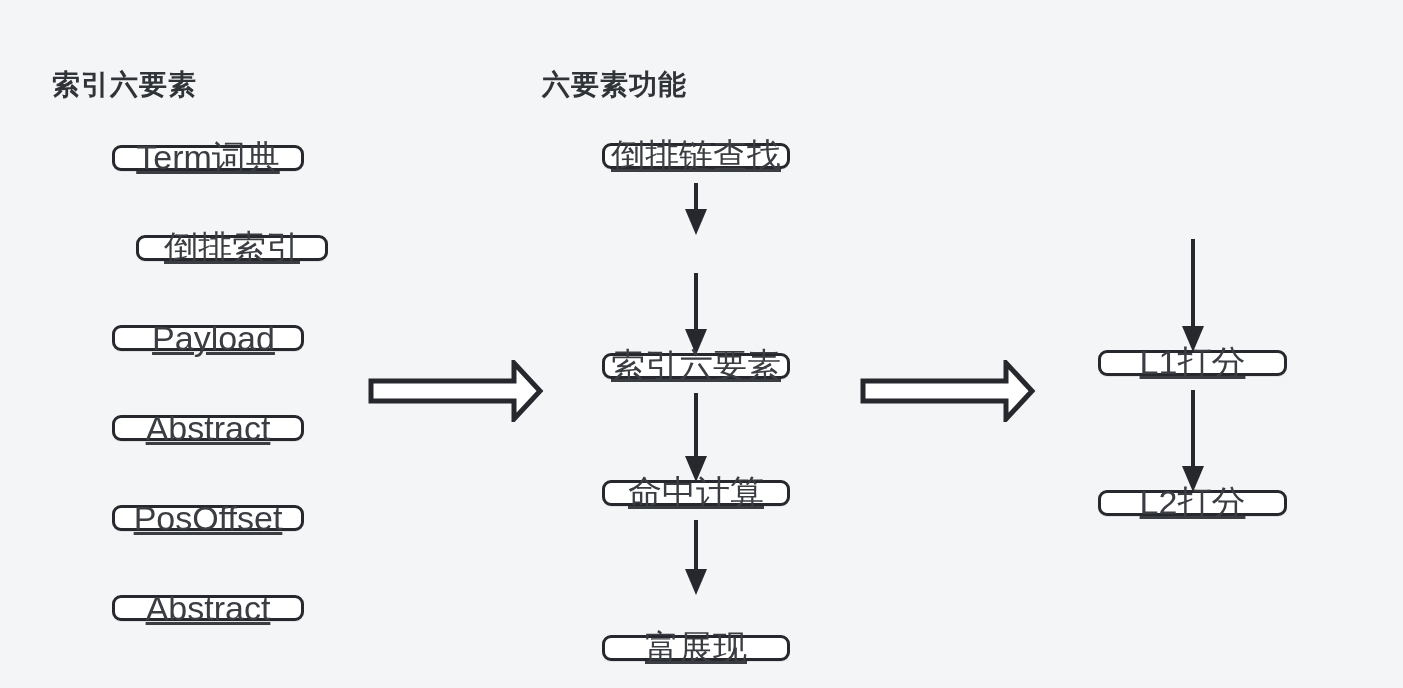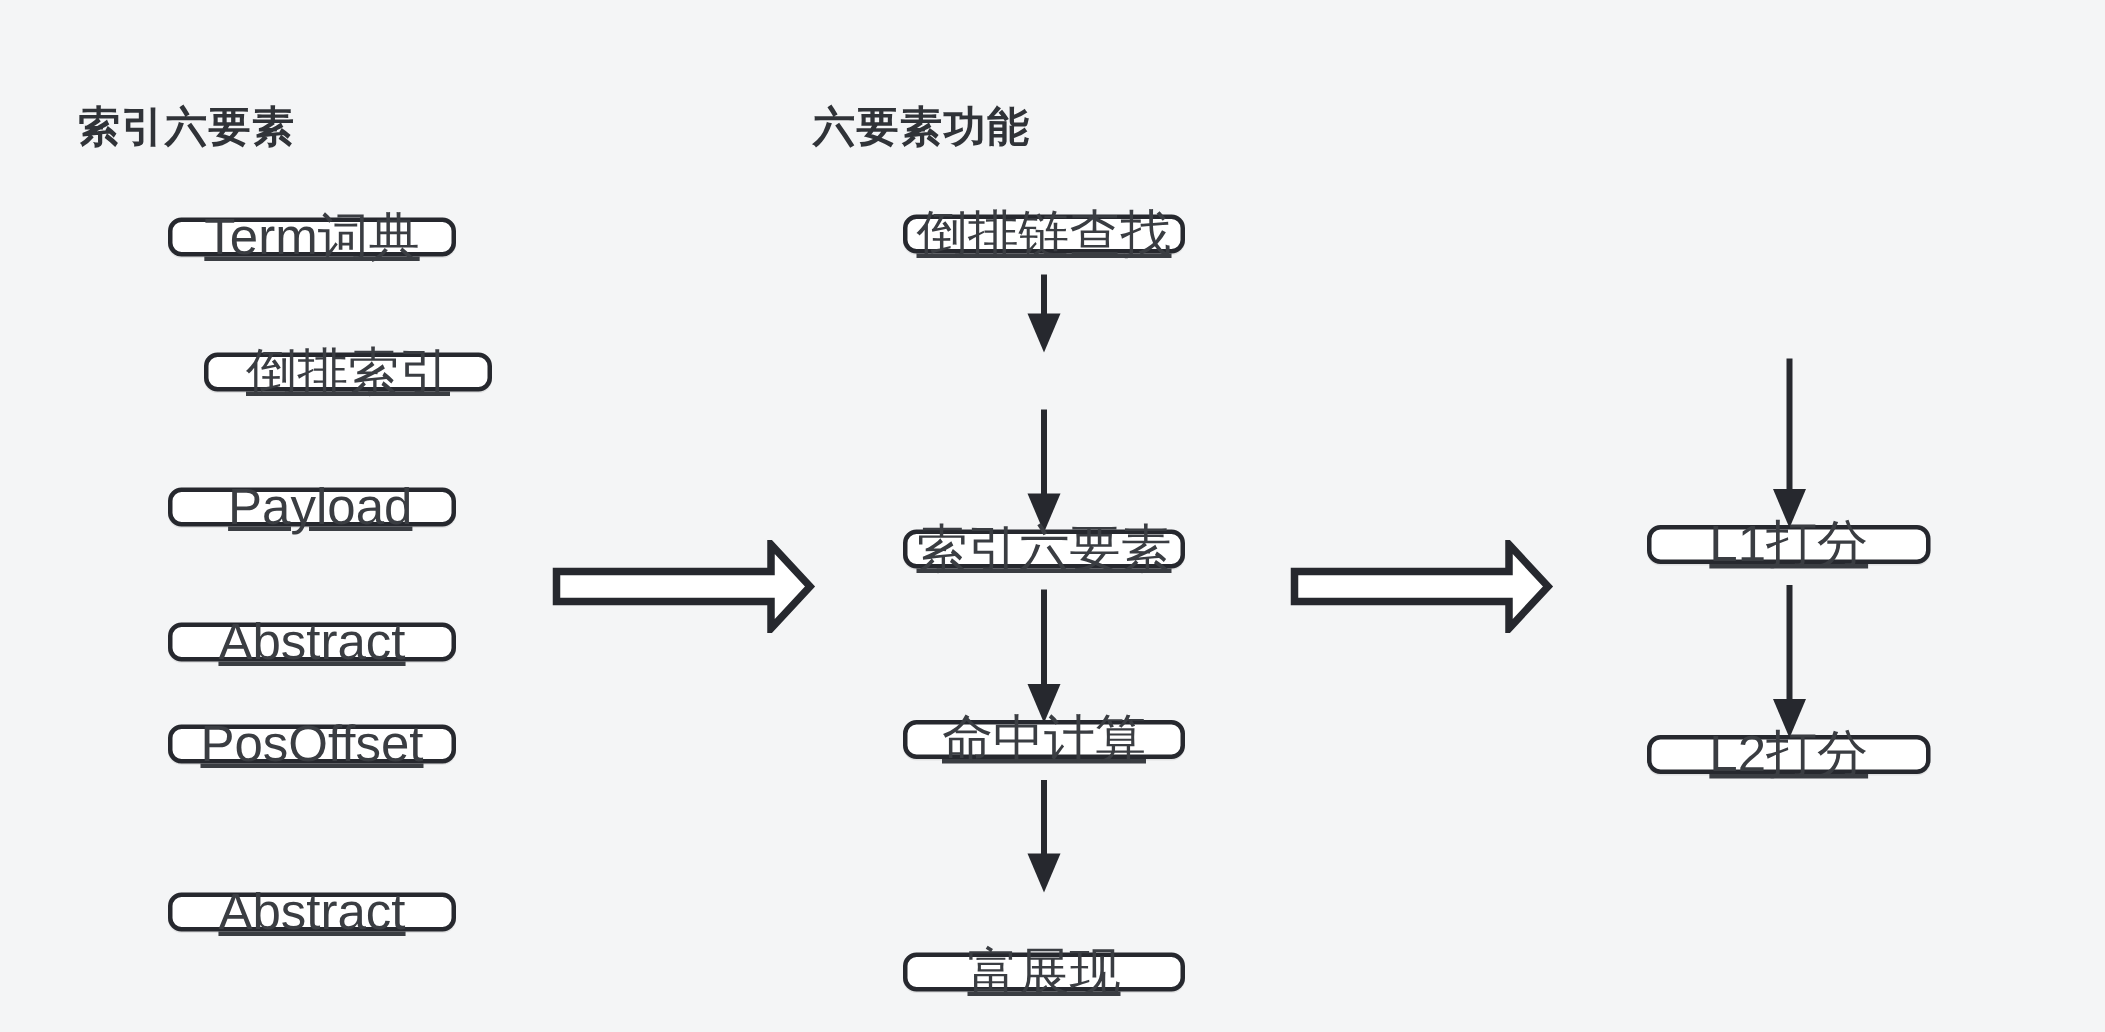--- a/index.html
+++ b/index.html
@@ -77,21 +77,21 @@
 
 <div class="canvas">
 
   <section class="col" id="col-0" style="left:112px;width:192px;">
     <h2 class="col-title">索引六要素</h2>
     <div class="boxes">
         <div class="flow-box" style="top: 145px;">Term词典</div>
         <div class="flow-box" style="top: 235px; margin-left: 24px;">倒排索引</div>
         <div class="flow-box" style="top: 325px; padding-left: 11px;">Payload</div>
         <div class="flow-box" style="top: 415px;">Abstract</div>
-        <div class="flow-box" style="top: 483px;">PosOffset</div>
+        <div class="flow-box" style="top: 505px;">PosOffset</div>
         <div class="flow-box" style="top: 595px;">Abstract</div>
       </div>
   </section>
 
   <section class="col" id="col-1" style="left:602px;width:188px;">
     <h2 class="col-title">六要素功能</h2>
     <div class="boxes">
         <div class="flow-box" style="top: 143px;">倒排链查找</div>
         <div class="vline" style="left: 92px; top: 183px; height: 30px;"></div>
         <div class="vhead" style="left: 83px; top: 209px;"></div>

